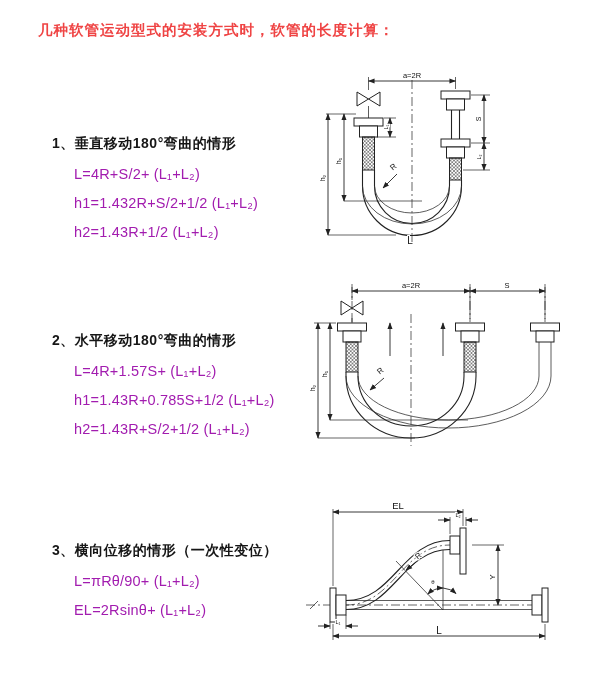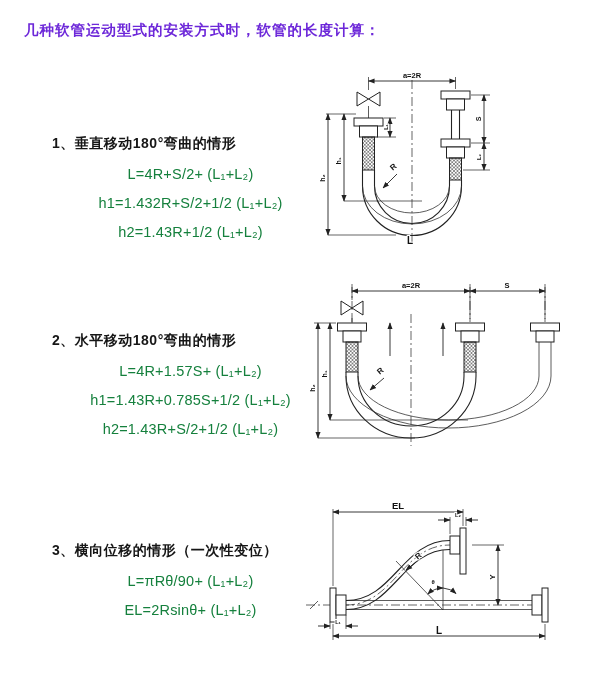--- a/index.html
+++ b/index.html
@@ -2,27 +2,27 @@
 <html><head>
 <meta charset="utf-8">
 <style>
   html,body{margin:0;padding:0;background:#e8e8e8;}
   #canvas{
     position:relative;width:600px;height:675px;background:#ffffff;
     font-family:"Liberation Sans","DejaVu Sans",sans-serif;color:#141414;
     overflow:hidden;margin:0 auto;
   }
   .page-title{
-    position:absolute;left:24px;top:21px;font-size:14.5px;font-weight:700;
-    letter-spacing:1px;color:#6d28d9;text-align:right;
+    position:absolute;left:38px;top:21px;font-size:14.5px;font-weight:700;
+    letter-spacing:1px;color:#ef4444;text-align:right;
   }
   .section-text{position:absolute;left:52px;width:255px;margin-top:32px;}
   .heading{font-size:14px;font-weight:700;letter-spacing:0.5px;color:#161616;}
-  .formula{font-size:14.5px;font-weight:500;margin:13px 0 0 22px;color:#15803d;letter-spacing:0.2px;text-align:center;}
-  .diagram{position:absolute;font-weight:bold;}
+  .formula{font-size:14.5px;font-weight:500;margin:13px 0 0 22px;color:#a21caf;letter-spacing:0.2px;}
+  .diagram{position:absolute;}
   svg text{font-family:"Liberation Sans","DejaVu Sans",sans-serif;fill:#111;
     paint-order:stroke fill;stroke:#fff;stroke-width:2px;}
   .dim{stroke:#222;stroke-width:0.9;fill:none;}
   .ext{stroke:#222;stroke-width:0.7;fill:none;}
   .hose{stroke:#222;stroke-width:1.1;fill:none;}
   .thin{stroke:#333;stroke-width:0.8;fill:none;}
   .cl{stroke:#222;stroke-width:0.7;fill:none;stroke-dasharray:9 3 2 3;}
   .part{stroke:#222;stroke-width:1;fill:#fff;}
   .braid{stroke:#222;stroke-width:1;fill:url(#hatch);}
 </style>

